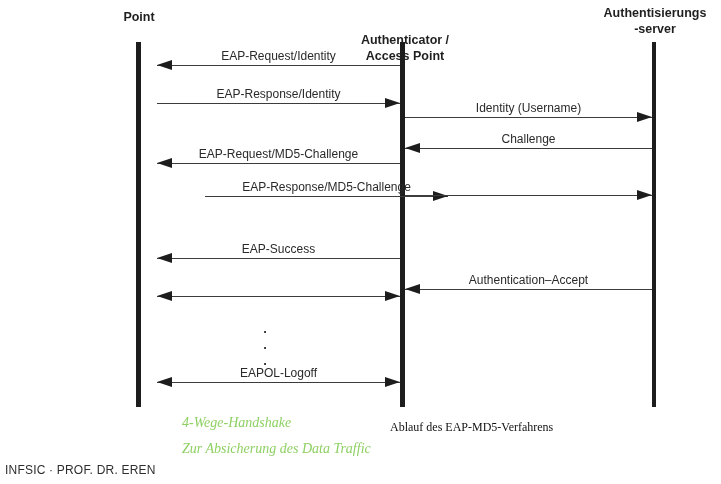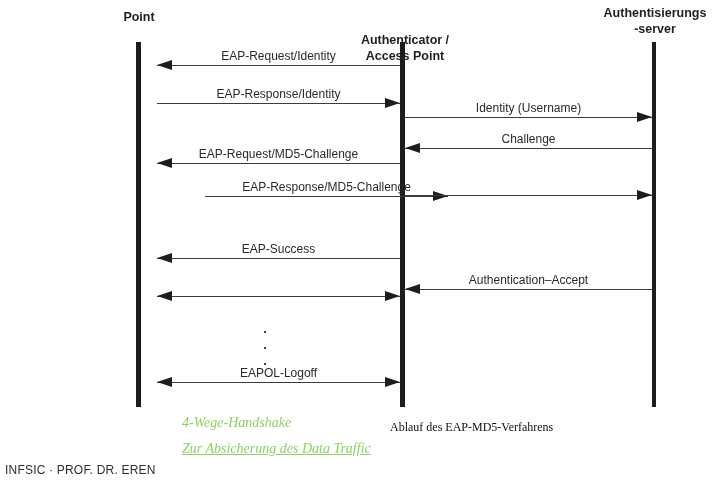--- a/index.html
+++ b/index.html
@@ -94,21 +94,21 @@
   
   .caption-green {
     position:absolute;
     font-family:"Liberation Serif", serif;
     font-style:italic;
     font-size:14px;
     color:#8ed063;
     white-space:nowrap;
   }
   .caption-green-1 { left:182px; top:415px; }
-  .caption-green-2 { left:182px; top:441px;text-decoration:underline; }
+  .caption-green-2 { left:182px; top:441px; }
   .caption-black {
     position:absolute;
     left:390px; top:420px;
     font-family:"Liberation Serif", serif;
     font-size:12px;
     color:#111;
     white-space:nowrap;
   }
   .footer-credit {
     position:absolute;

